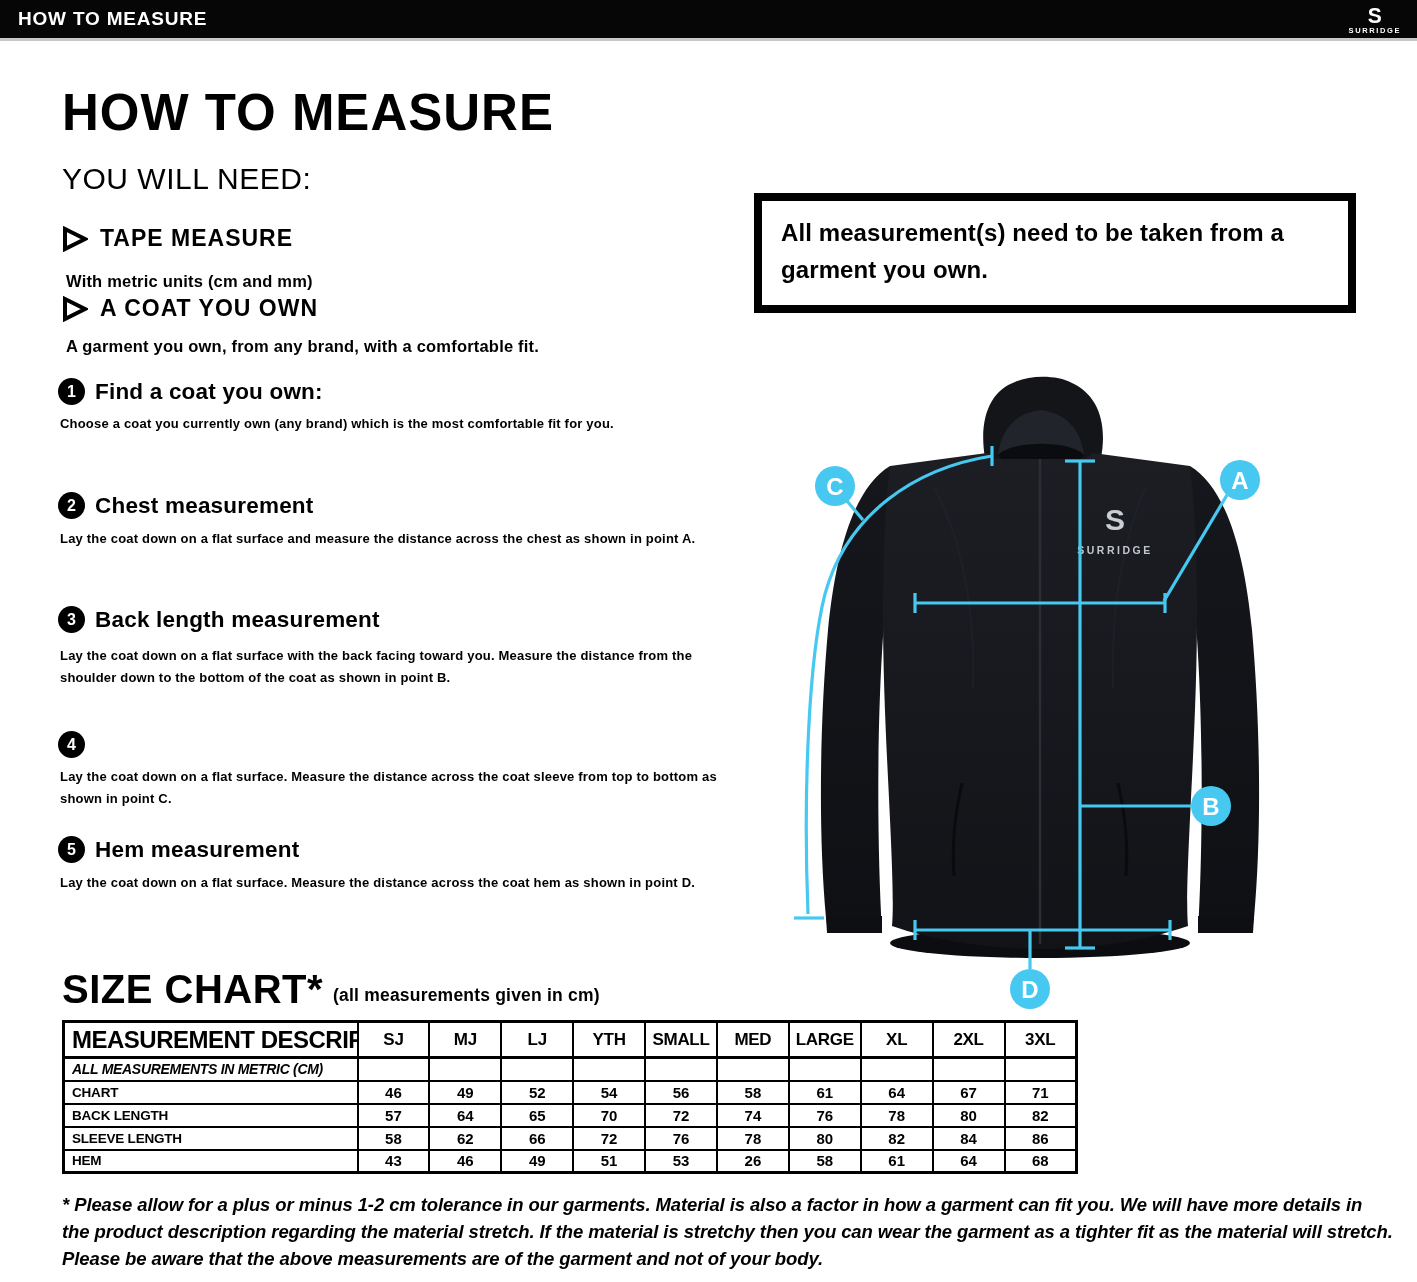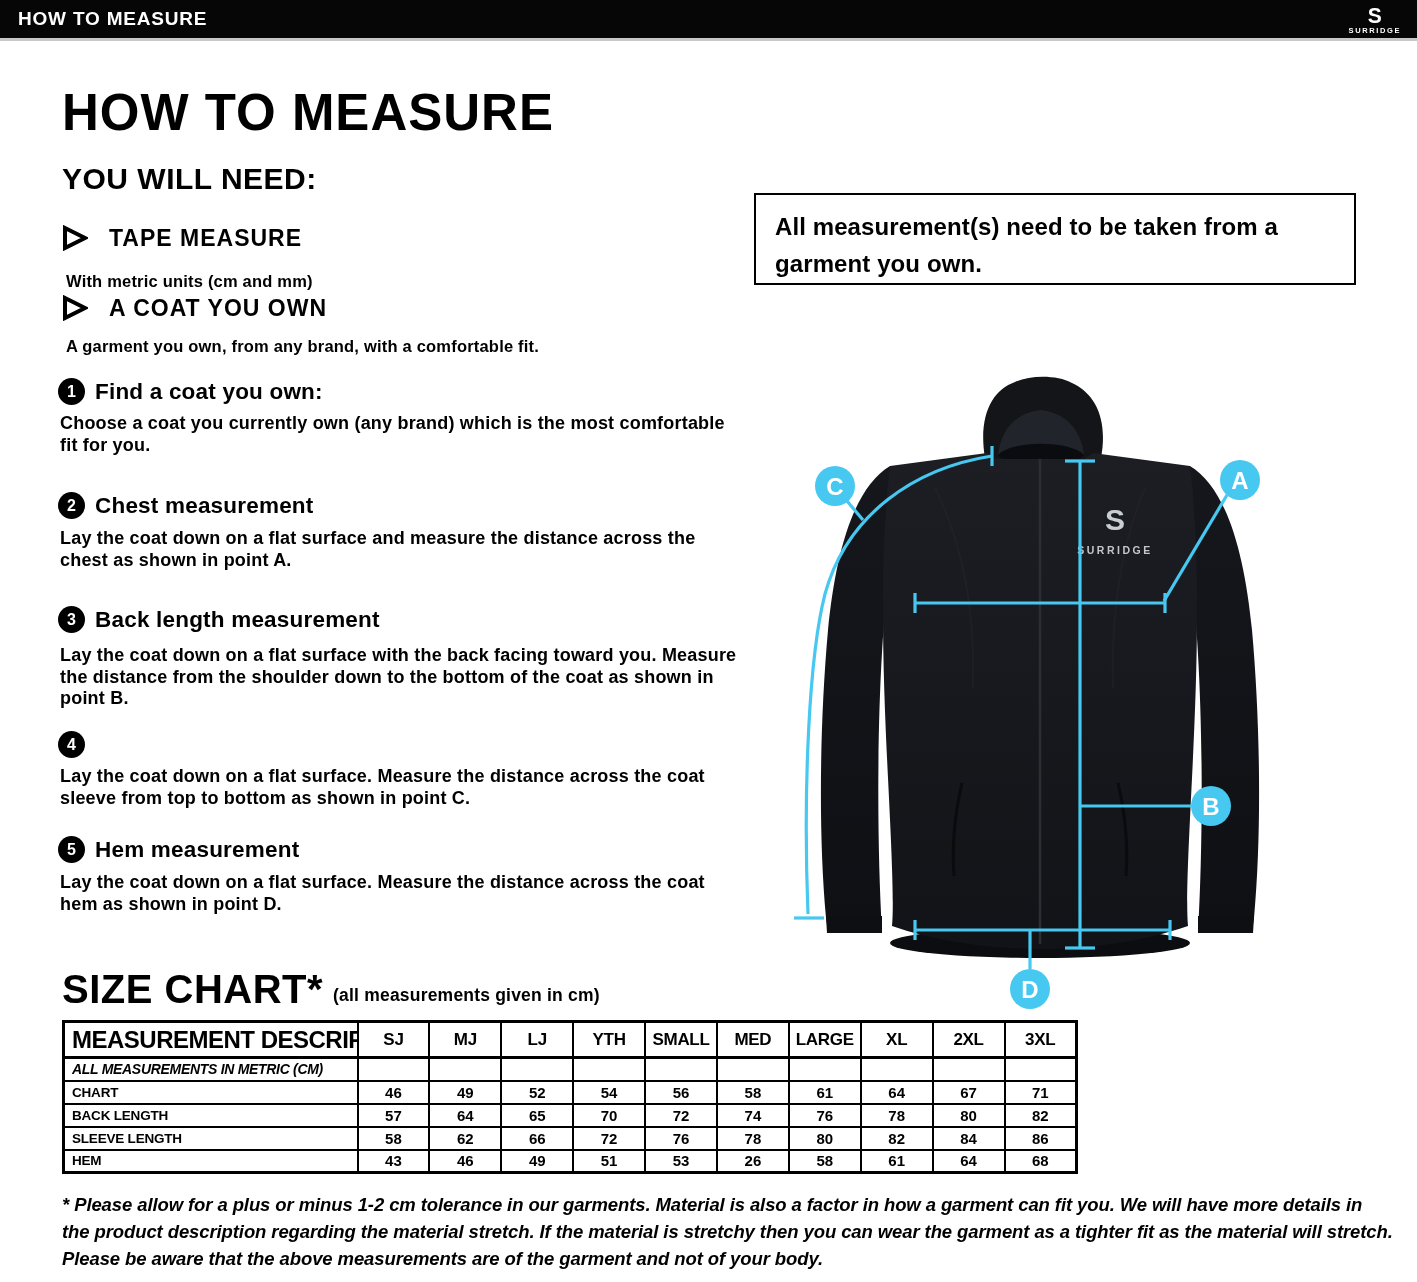--- a/index.html
+++ b/index.html
@@ -11,44 +11,44 @@
   
   .topbar { position:absolute; left:0; top:0; width:1417px; height:38px; background:#060606; display:flex; align-items:center; justify-content:space-between; padding:0 16px 0 18px; }
   .topbar-title { color:#fff; font-size:19px; font-weight:800; letter-spacing:.8px; }
   .topbar-rule { position:absolute; left:0; top:38px; width:1417px; height:3px; background:#c7c7c7; }
   .brandmark { display:flex; flex-direction:column; align-items:center; line-height:1; margin-top:1px; }
   .brandmark .s { color:#fff; font-size:21px; font-weight:900; letter-spacing:0; transform:scaleY(1.05); }
   .brandmark .word { color:#fff; font-size:7.5px; font-weight:700; letter-spacing:1.6px; margin-top:1px; }
 
   
   .h1 { position:absolute; left:62px; top:83px; font-size:51px; font-weight:900; letter-spacing:1px; }
-  .h2 { position:absolute; left:62px; top:162px; font-size:30px; font-weight:700; letter-spacing:.5px; }
-
-  .req { position:absolute; left:62px; display:flex; align-items:flex-start; gap:21px; }
+  .h2 { position:absolute; left:62px; top:162px; font-size:30px; font-weight:400; letter-spacing:.5px; }
+
+  .req { position:absolute; left:62px; display:flex; align-items:center; gap:12px; }
   .req-tape { top:225px; }
   .req-coat { top:295px; }
   .req-label { font-size:23px; font-weight:900; letter-spacing:1px; }
   .req-desc { position:absolute; left:66px; font-size:16.5px; font-weight:700; letter-spacing:.2px; }
   .req-desc-tape { top:272px; }
   .req-desc-coat { top:337px; }
   .tri { width:26px; height:26px; display:block; }
 
   .step { position:absolute; left:58px; display:flex; align-items:center; gap:10px; }
   .step-num { width:27px; height:27px; border-radius:50%; background:#000; color:#fff; font-size:16px; font-weight:800; display:flex; align-items:center; justify-content:center; flex:0 0 27px; }
   .step-title { font-size:22.5px; font-weight:900; letter-spacing:.2px; }
-  .step-desc { position:absolute; left:60px; width:685px; font-size:18px; font-weight:700; line-height:21.5px; letter-spacing:.2px; }
+  .step-desc { position:absolute; left:60px; width:685px; font-size:13px; font-weight:700; line-height:21.5px; letter-spacing:.2px; }
 
   .s1 { top:378px; } .d1 { top:413px; }
   .s2 { top:492px; } .d2 { top:528px; }
   .s3 { top:606px; } .d3 { top:645px; }
   .s4 { top:731px; } .d4 { top:766px; }
   .s5 { top:836px; } .d5 { top:872px; }
 
   
-  .callout { position:absolute; left:754px; top:193px; width:602px; height:92px; border:2px solid #000000; background:#fff; padding:13px 19px; }
+  .callout { position:absolute; left:754px; top:193px; width:602px; height:120px; border:8px solid #000000; background:#fff; padding:13px 19px; }
   .callout-text { font-size:24px; font-weight:700; line-height:1.55; letter-spacing:.1px; }
 
   
   .diagram { position:absolute; left:735px; top:358px; width:630px; height:700px; }
   .diagram svg { width:100%; height:100%; display:block; }
 
   
   .sizechart-head { position:absolute; left:62px; top:941px; display:flex; align-items:flex-end; gap:10px; }
   .sizechart-title { font-size:40px; font-weight:900; letter-spacing:.5px; line-height:1; }
   .sizechart-sub { font-size:17.5px; font-weight:800; padding-bottom:3px; letter-spacing:.2px;margin-top:44px; }

